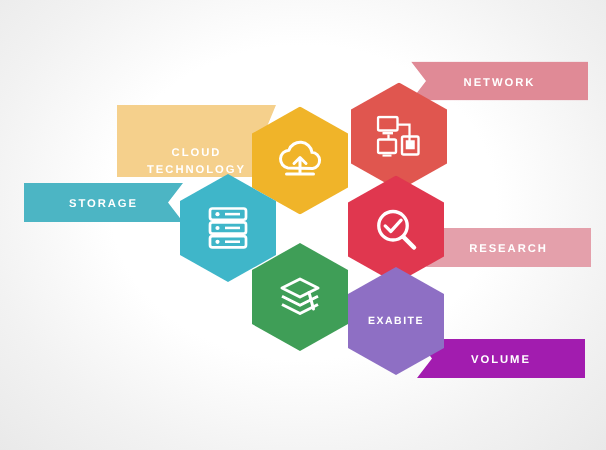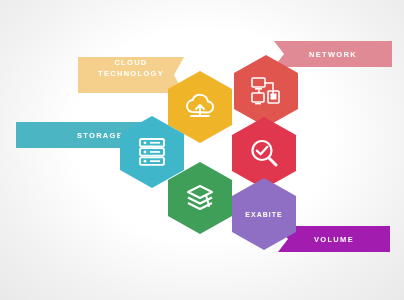--- a/index.html
+++ b/index.html
@@ -39,31 +39,35 @@
 </head>
 <body>
 
 <div id="stage">
 
   <div class="banner right" style="left:274px;top:41px;width:118px;background:#e08a96;
               clip-path:polygon(0 0, 100% 0, 100% 100%, 0 100%, 10px 50%);">
     <span class="txt">NETWORK</span>
   </div>
 
-  <div class="banner left" style="left:78px;top:57px;width:106px;height:36px;background:#f5d08c;
+  <div class="banner left" style="left:78px;top:70px;width:106px;height:48px;background:#f5d08c;
               clip-path:polygon(0 0, 100% 0, calc(100% - 10px) 50%, 100% 100%, 0 100%);
-              flex-direction:column;justify-content:flex-start;line-height:11px;">
+              flex-direction:column;justify-content:flex-end;line-height:11px;">
     <span class="txt" style="text-align:center;white-space:normal;width:86px;">CLOUD TECHNOLOGY</span>
   </div>
 
   <div class="banner left" style="left:16px;top:122px;width:106px;background:#4cb5c4;
-              clip-path:polygon(0 0, 100% 0, calc(100% - 10px) 50%, 100% 100%, 0 100%);padding-left:31px;">
+              clip-path:polygon(0 0, 100% 0, calc(100% - 10px) 50%, 100% 100%, 0 100%);">
     <span class="txt">STORAGE</span>
   </div>
 
+  <div class="banner right" style="left:284px;top:152px;width:110px;background:#e4a0ab;
+              clip-path:polygon(0 0, 100% 0, 100% 100%, 0 100%, 10px 50%);">
+    <span class="txt">RESEARCH</span>
+  </div>
 
 
   <div class="banner right" style="left:278px;top:226px;width:112px;background:#a21caf;
               clip-path:polygon(0 0, 100% 0, 100% 100%, 0 100%, 10px 50%);">
     <span class="txt">VOLUME</span>
   </div>
 
   <div class="hex" style="left:234px;top:55px;background:#e0564f;">
     <span class="glyph">
       <svg width="30" height="28" viewBox="0 0 30 28">

